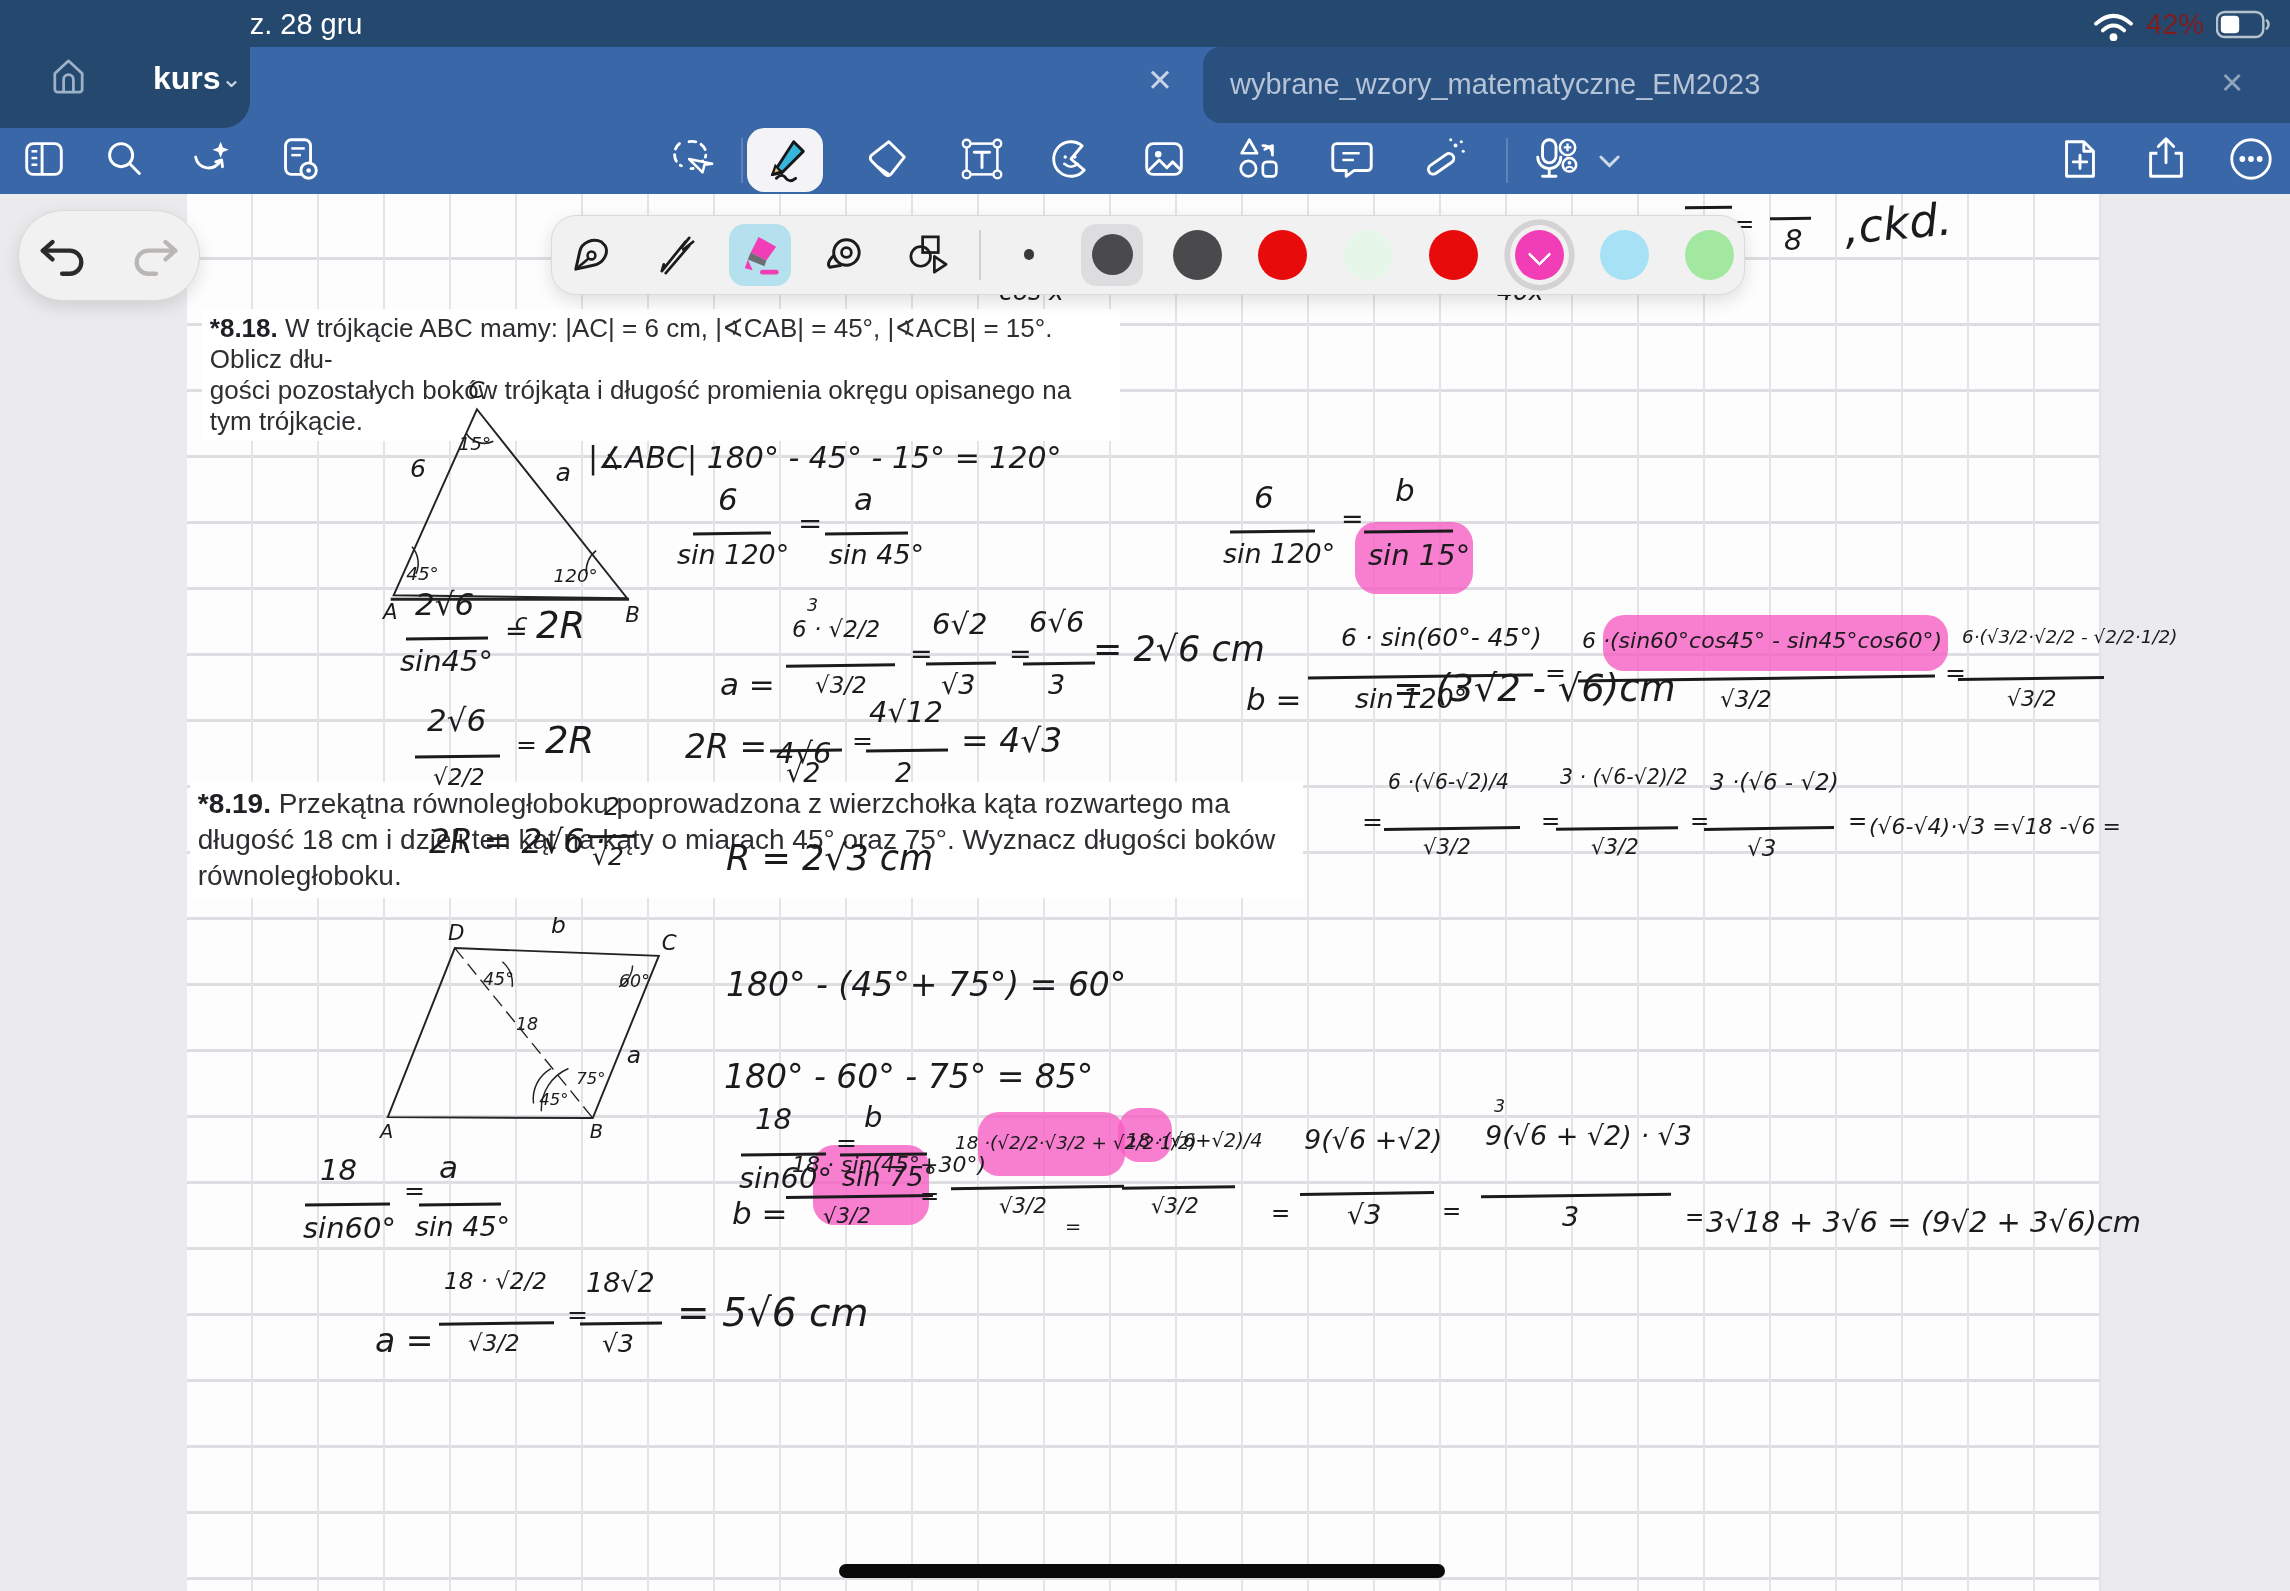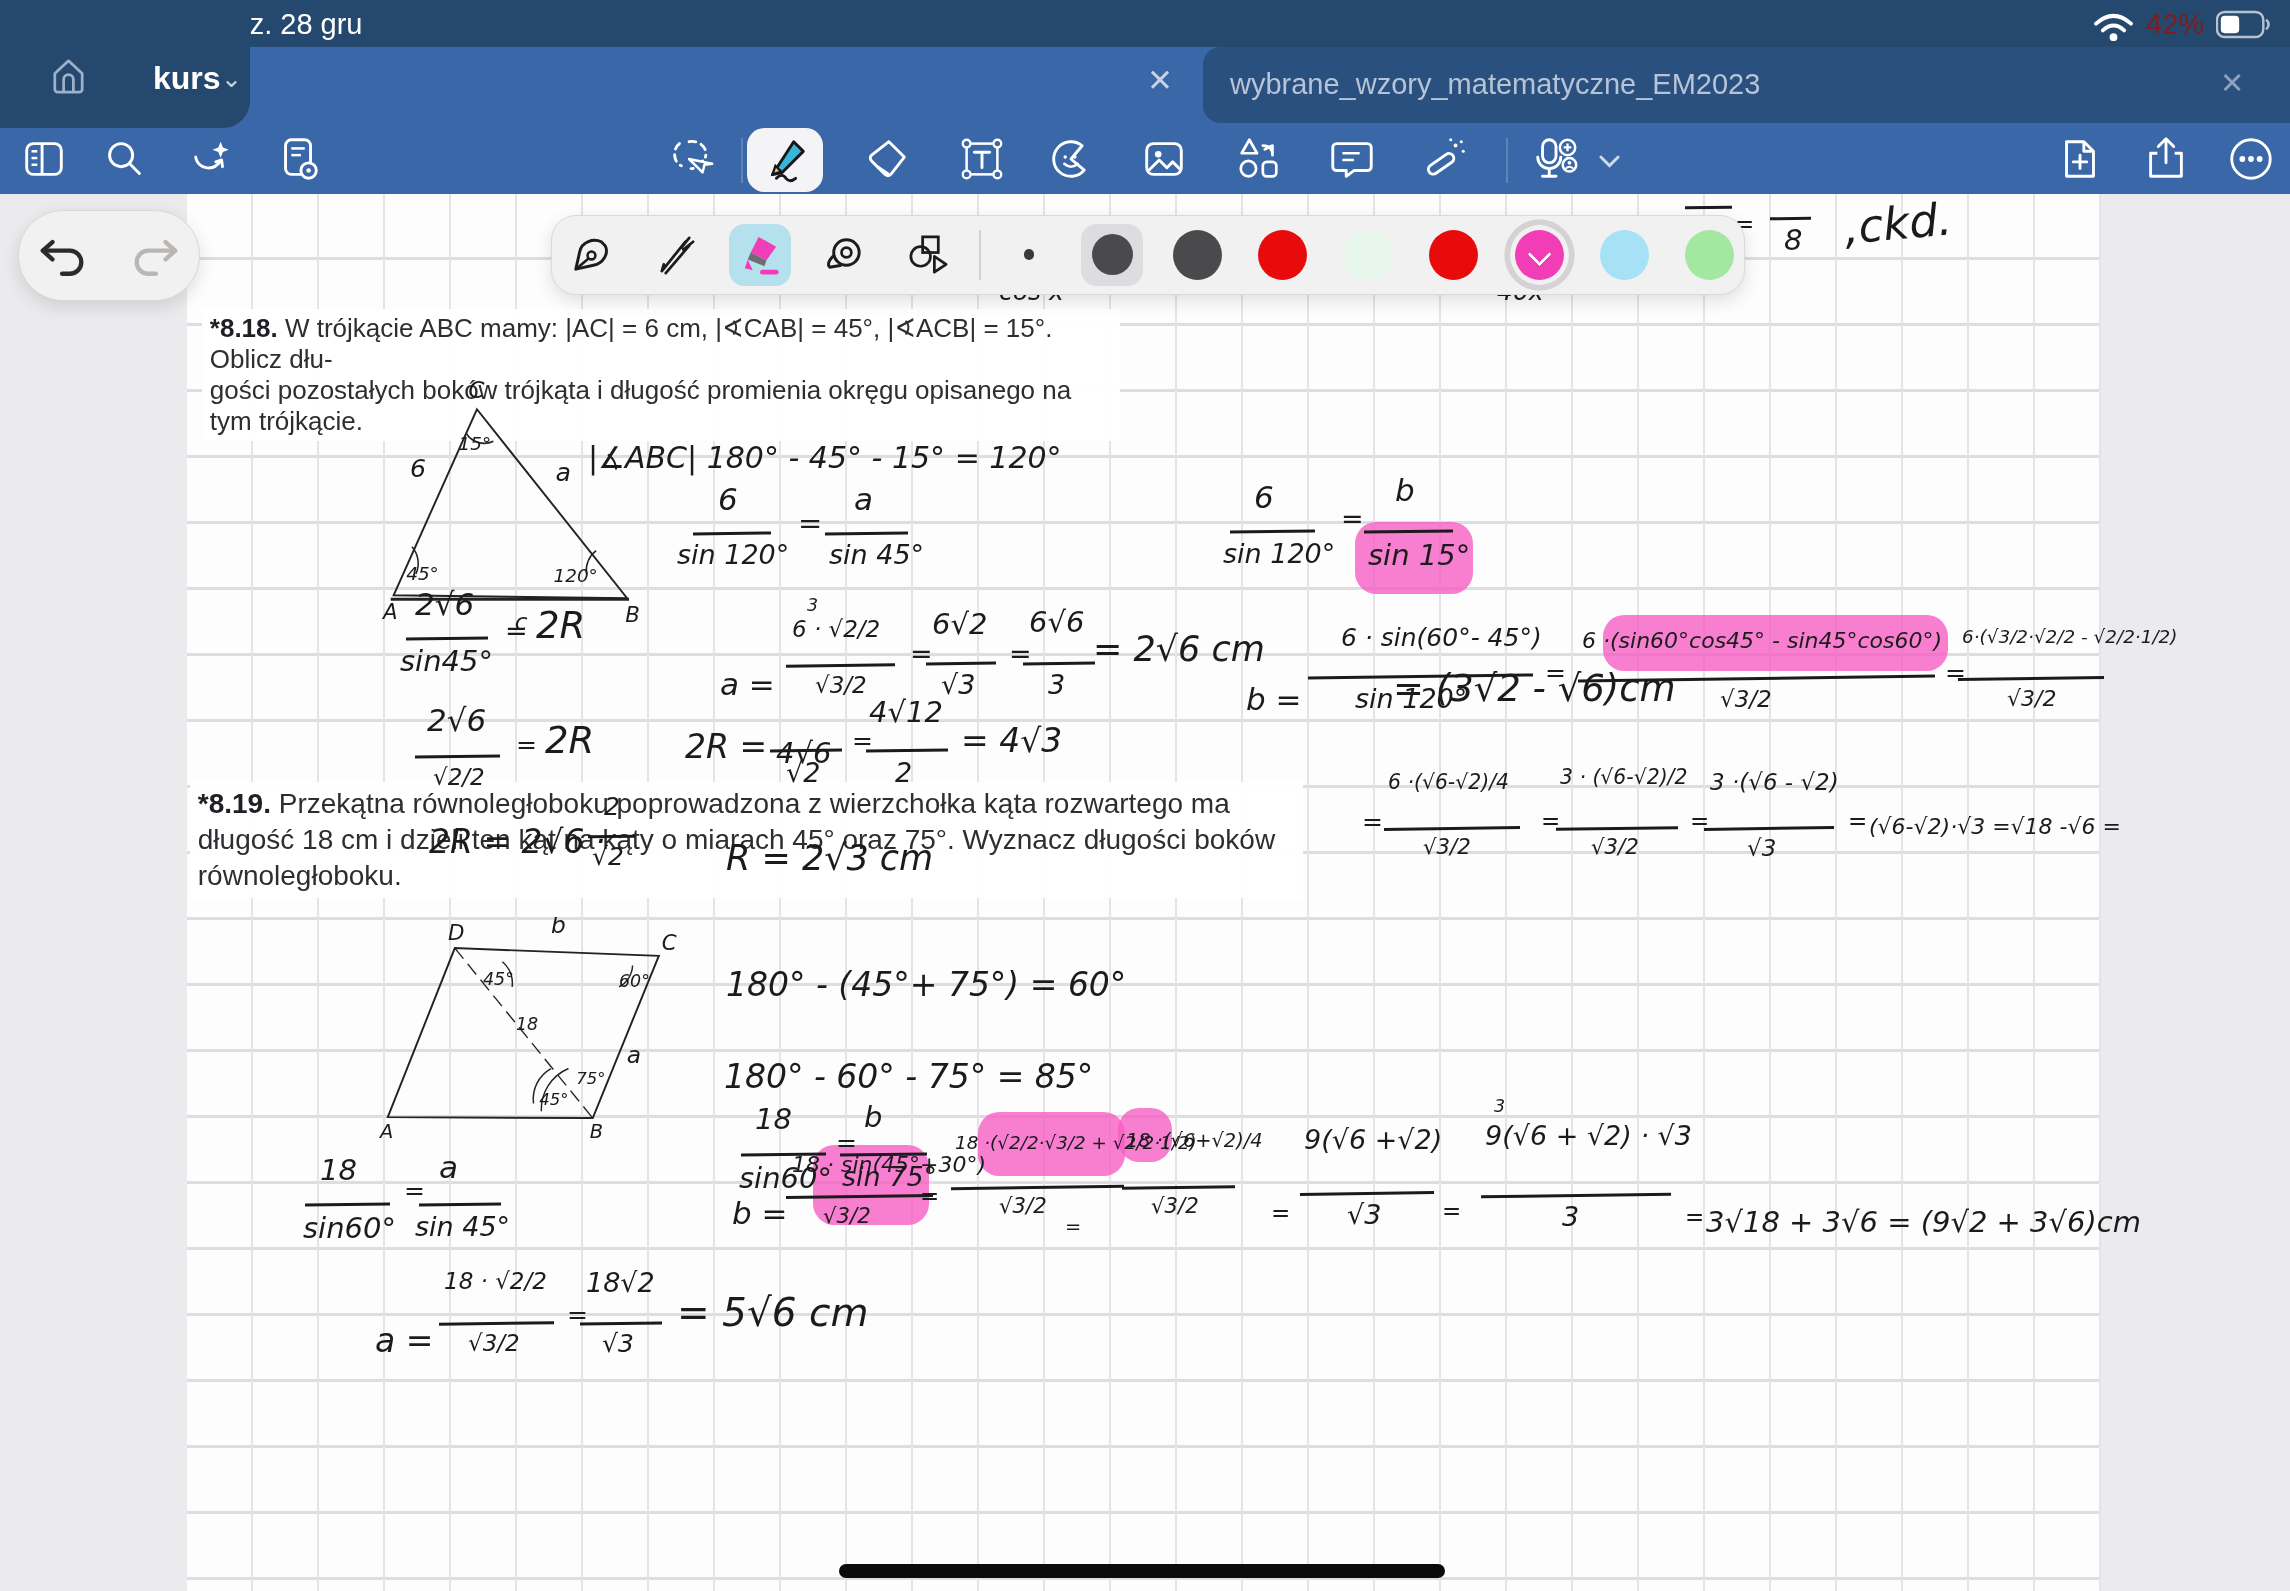--- a/index.html
+++ b/index.html
@@ -333,21 +333,21 @@
     <div class="ink" style="left: 1423px; top: 836px; position: absolute; font-size: 21.3px;">√3/2</div>
     <div class="ink" style="left: 1541px; top: 809px; position: absolute; font-size: 23px;">=</div>
     <div class="ink" style="left: 1560px; top: 767px; position: absolute; font-size: 20.4px;">3 · (√6-√2)/2</div>
     <div class="ink rule" style="left: 1556px; top: 827px; position: absolute; width: 122px;"></div>
     <div class="ink" style="left: 1591px; top: 836px; position: absolute; font-size: 21.3px;">√3/2</div>
     <div class="ink" style="left: 1690px; top: 809px; position: absolute; font-size: 23px;">=</div>
     <div class="ink" style="left: 1710px; top: 770px; position: absolute; font-size: 23px;">3 ·(√6 - √2)</div>
     <div class="ink rule" style="left: 1704px; top: 827px; position: absolute; width: 130px;"></div>
     <div class="ink" style="left: 1747px; top: 836px; position: absolute; font-size: 23px;">√3</div>
     <div class="ink" style="left: 1848px; top: 809px; position: absolute; font-size: 23px;">=</div>
-    <div class="ink" style="left: 1869px; top: 815px; position: absolute; font-size: 22px;">(√6-√2)·√3 =√18 -√6 =</div>
+    <div class="ink" style="left: 1869px; top: 815px; position: absolute; font-size: 22px;">(√6-√4)·√3 =√18 -√6 =</div>
     <div class="ink" style="left: 1393px; top: 670px; position: absolute; font-size: 37px;">= (3√2 - √6)cm</div>
     <div class="ink" style="left: 726px; top: 968px; position: absolute; font-size: 33px;">180° - (45°+ 75°) =  60°</div>
     <div class="ink" style="left: 724px; top: 1060px; position: absolute; font-size: 33px;">180° - 60° - 75° = 85°</div>
     <div class="ink" style="left: 755px; top: 1104px; position: absolute; font-size: 29px;">18</div>
     <div class="ink rule" style="left: 741px; top: 1153px; position: absolute; width: 85px;"></div>
     <div class="ink" style="left: 739px; top: 1163px; position: absolute; font-size: 29px;">sin60°</div>
     <div class="ink" style="left: 836px; top: 1130px; position: absolute; font-size: 25px;">=</div>
     <div class="ink" style="left: 864px; top: 1102px; position: absolute; font-size: 29px;">b</div>
     <div class="ink rule" style="left: 840px; top: 1153px; position: absolute; width: 87px;"></div>
     <div class="ink" style="left: 842px; top: 1163px; position: absolute; font-size: 27px;">sin 75°</div>

